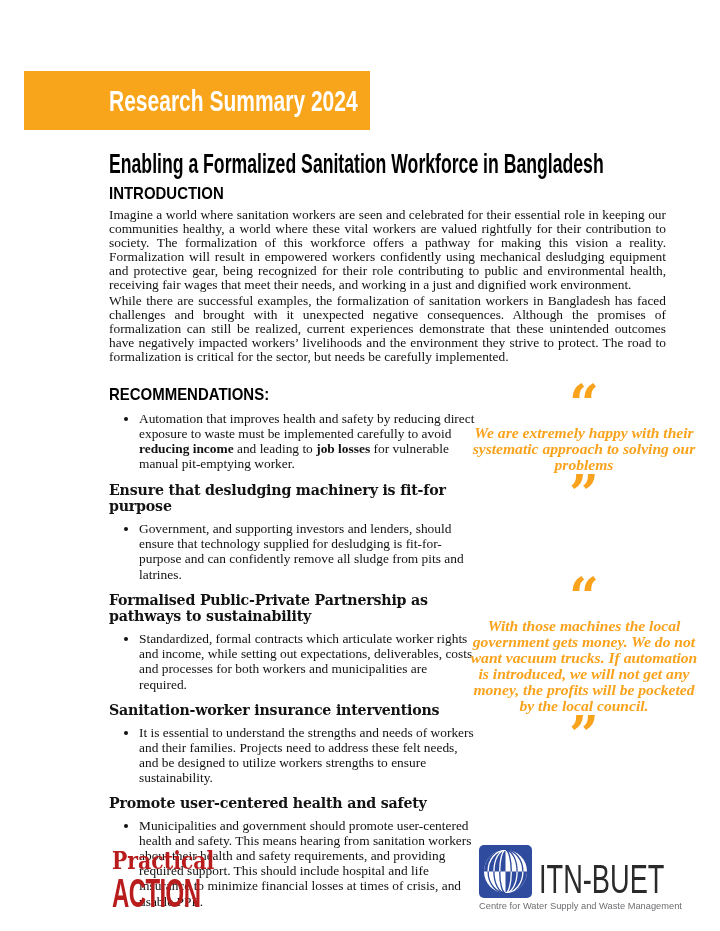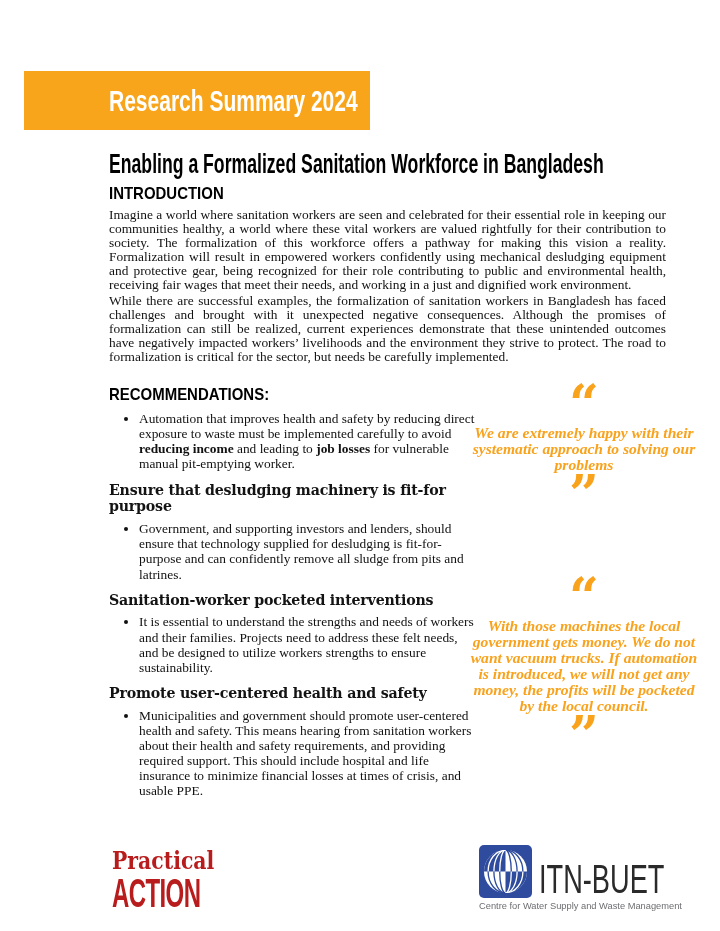--- a/index.html
+++ b/index.html
@@ -83,24 +83,28 @@
       </div>
 
       <div>
         <div class="rec-head">Ensure that desludging machinery is fit-for purpose</div>
         <ul>
             <li><span>Government, and supporting investors and lenders, should ensure that technology supplied for desludging is fit-for-purpose and can confidently remove all sludge from pits and latrines.</span></li>
           </ul>
       </div>
 
       <div>
+        <div class="rec-head">Formalised Public-Private Partnership as pathways to sustainability</div>
+        <ul>
+            <li><span>Standardized, formal contracts which articulate worker rights and income, while setting out expectations, deliverables, costs and processes for both workers and municipalities are required.</span></li>
+          </ul>
       </div>
 
       <div>
-        <div class="rec-head">Sanitation-worker pocketed interventions</div>
+        <div class="rec-head">Sanitation-worker insurance interventions</div>
         <ul>
             <li><span>It is essential to understand the strengths and needs of workers and their families. Projects need to address these felt needs, and be designed to utilize workers strengths to ensure sustainability.</span></li>
           </ul>
       </div>
 
       <div>
         <div class="rec-head">Promote user-centered health and safety</div>
         <ul>
             <li><span>Municipalities and government should promote user-centered health and safety. This means hearing from sanitation workers about their health and safety requirements, and providing required support. This should include hospital and life insurance to minimize financial losses at times of crisis, and usable PPE.</span></li>
           </ul>

